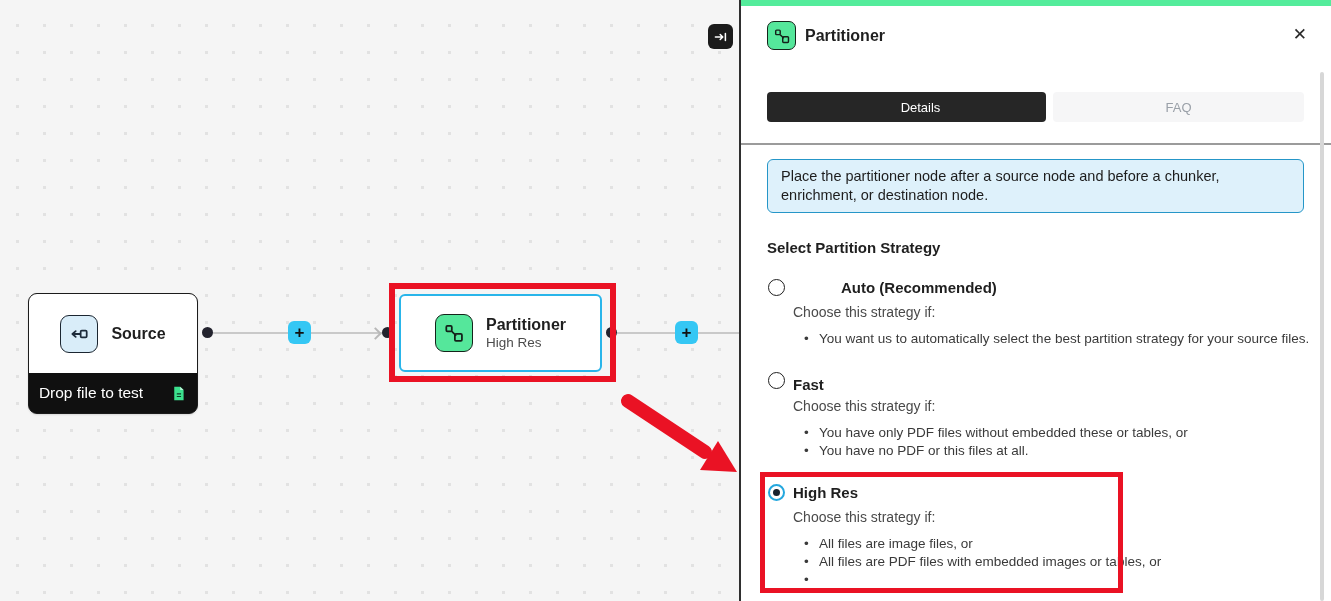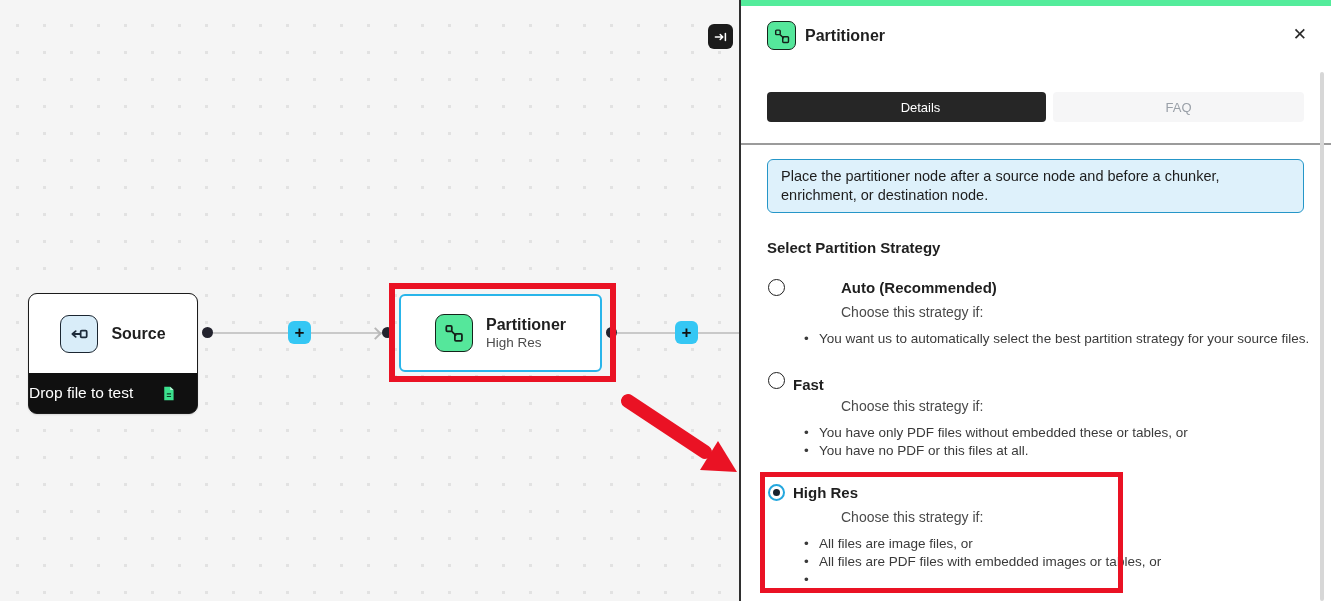--- a/index.html
+++ b/index.html
@@ -47,21 +47,21 @@
   .source-top { height:79px; background:#ffffff; display:flex; align-items:center; justify-content:center; gap:13px; }
   .node-icon {
     width:38px; height:38px; border-radius:9px; border:1.5px solid #1b2631;
     display:flex; align-items:center; justify-content:center;
   }
   .icon-blue { background:#d9edf9; }
   .icon-green { background:#55e79b; border-color:#15241b; }
   .node-title { font-size:16px; font-weight:700; color:#1f1f1f; }
   .source-badge {
     height:40px; background:#101010; color:#ffffff; display:flex;
-    align-items:center; gap:27px; font-size:15.5px;
+    align-items:center; justify-content:center; gap:27px; font-size:15.5px;
   }
 
   .red-rect-node {
     position:absolute; left:389px; top:283px; width:227px; height:99px;
     border:6px solid #ea1224; z-index:5; pointer-events:none;
   }
   .partitioner-node {
     position:absolute; left:399px; top:294px; width:203px; height:78px; z-index:4;
     background:#ffffff; border:2px solid #29b5ea; border-radius:6px;
     display:flex; align-items:center; justify-content:center; gap:13px;
@@ -106,21 +106,21 @@
 
   .radio {
     position:absolute; left:27px; width:17px; height:17px; border-radius:50%;
     border:1.5px solid #1f1f1f; background:#ffffff; cursor:pointer;
   }
   .radio-selected {
     border:2.5px solid #24a7de; display:flex; align-items:center; justify-content:center;
   }
   .radio-selected::after { content:""; width:7px; height:7px; border-radius:50%; background:#16222e; }
   .opt-label { position:absolute; left:52px; font-size:15px; font-weight:700; cursor:pointer; }
-  .opt-hint { position:absolute; left:52px; font-size:14px; color:#4a4a4a;margin-left:48px; }
+  .opt-hint { position:absolute; left:52px; font-size:14px; color:#4a4a4a; }
   .bullets { position:absolute; left:63px; font-size:13.5px; color:#3a3a3a; line-height:18px; }
   .bullet-row { display:flex; }
   .bullet-dot { width:15px; flex:none; }
 
   .red-rect-option {
     position:absolute; left:19px; top:472px; width:363px; height:121px;
     border:5px solid #ea1224; z-index:5; pointer-events:none;
   }
 </style>
 </head>

